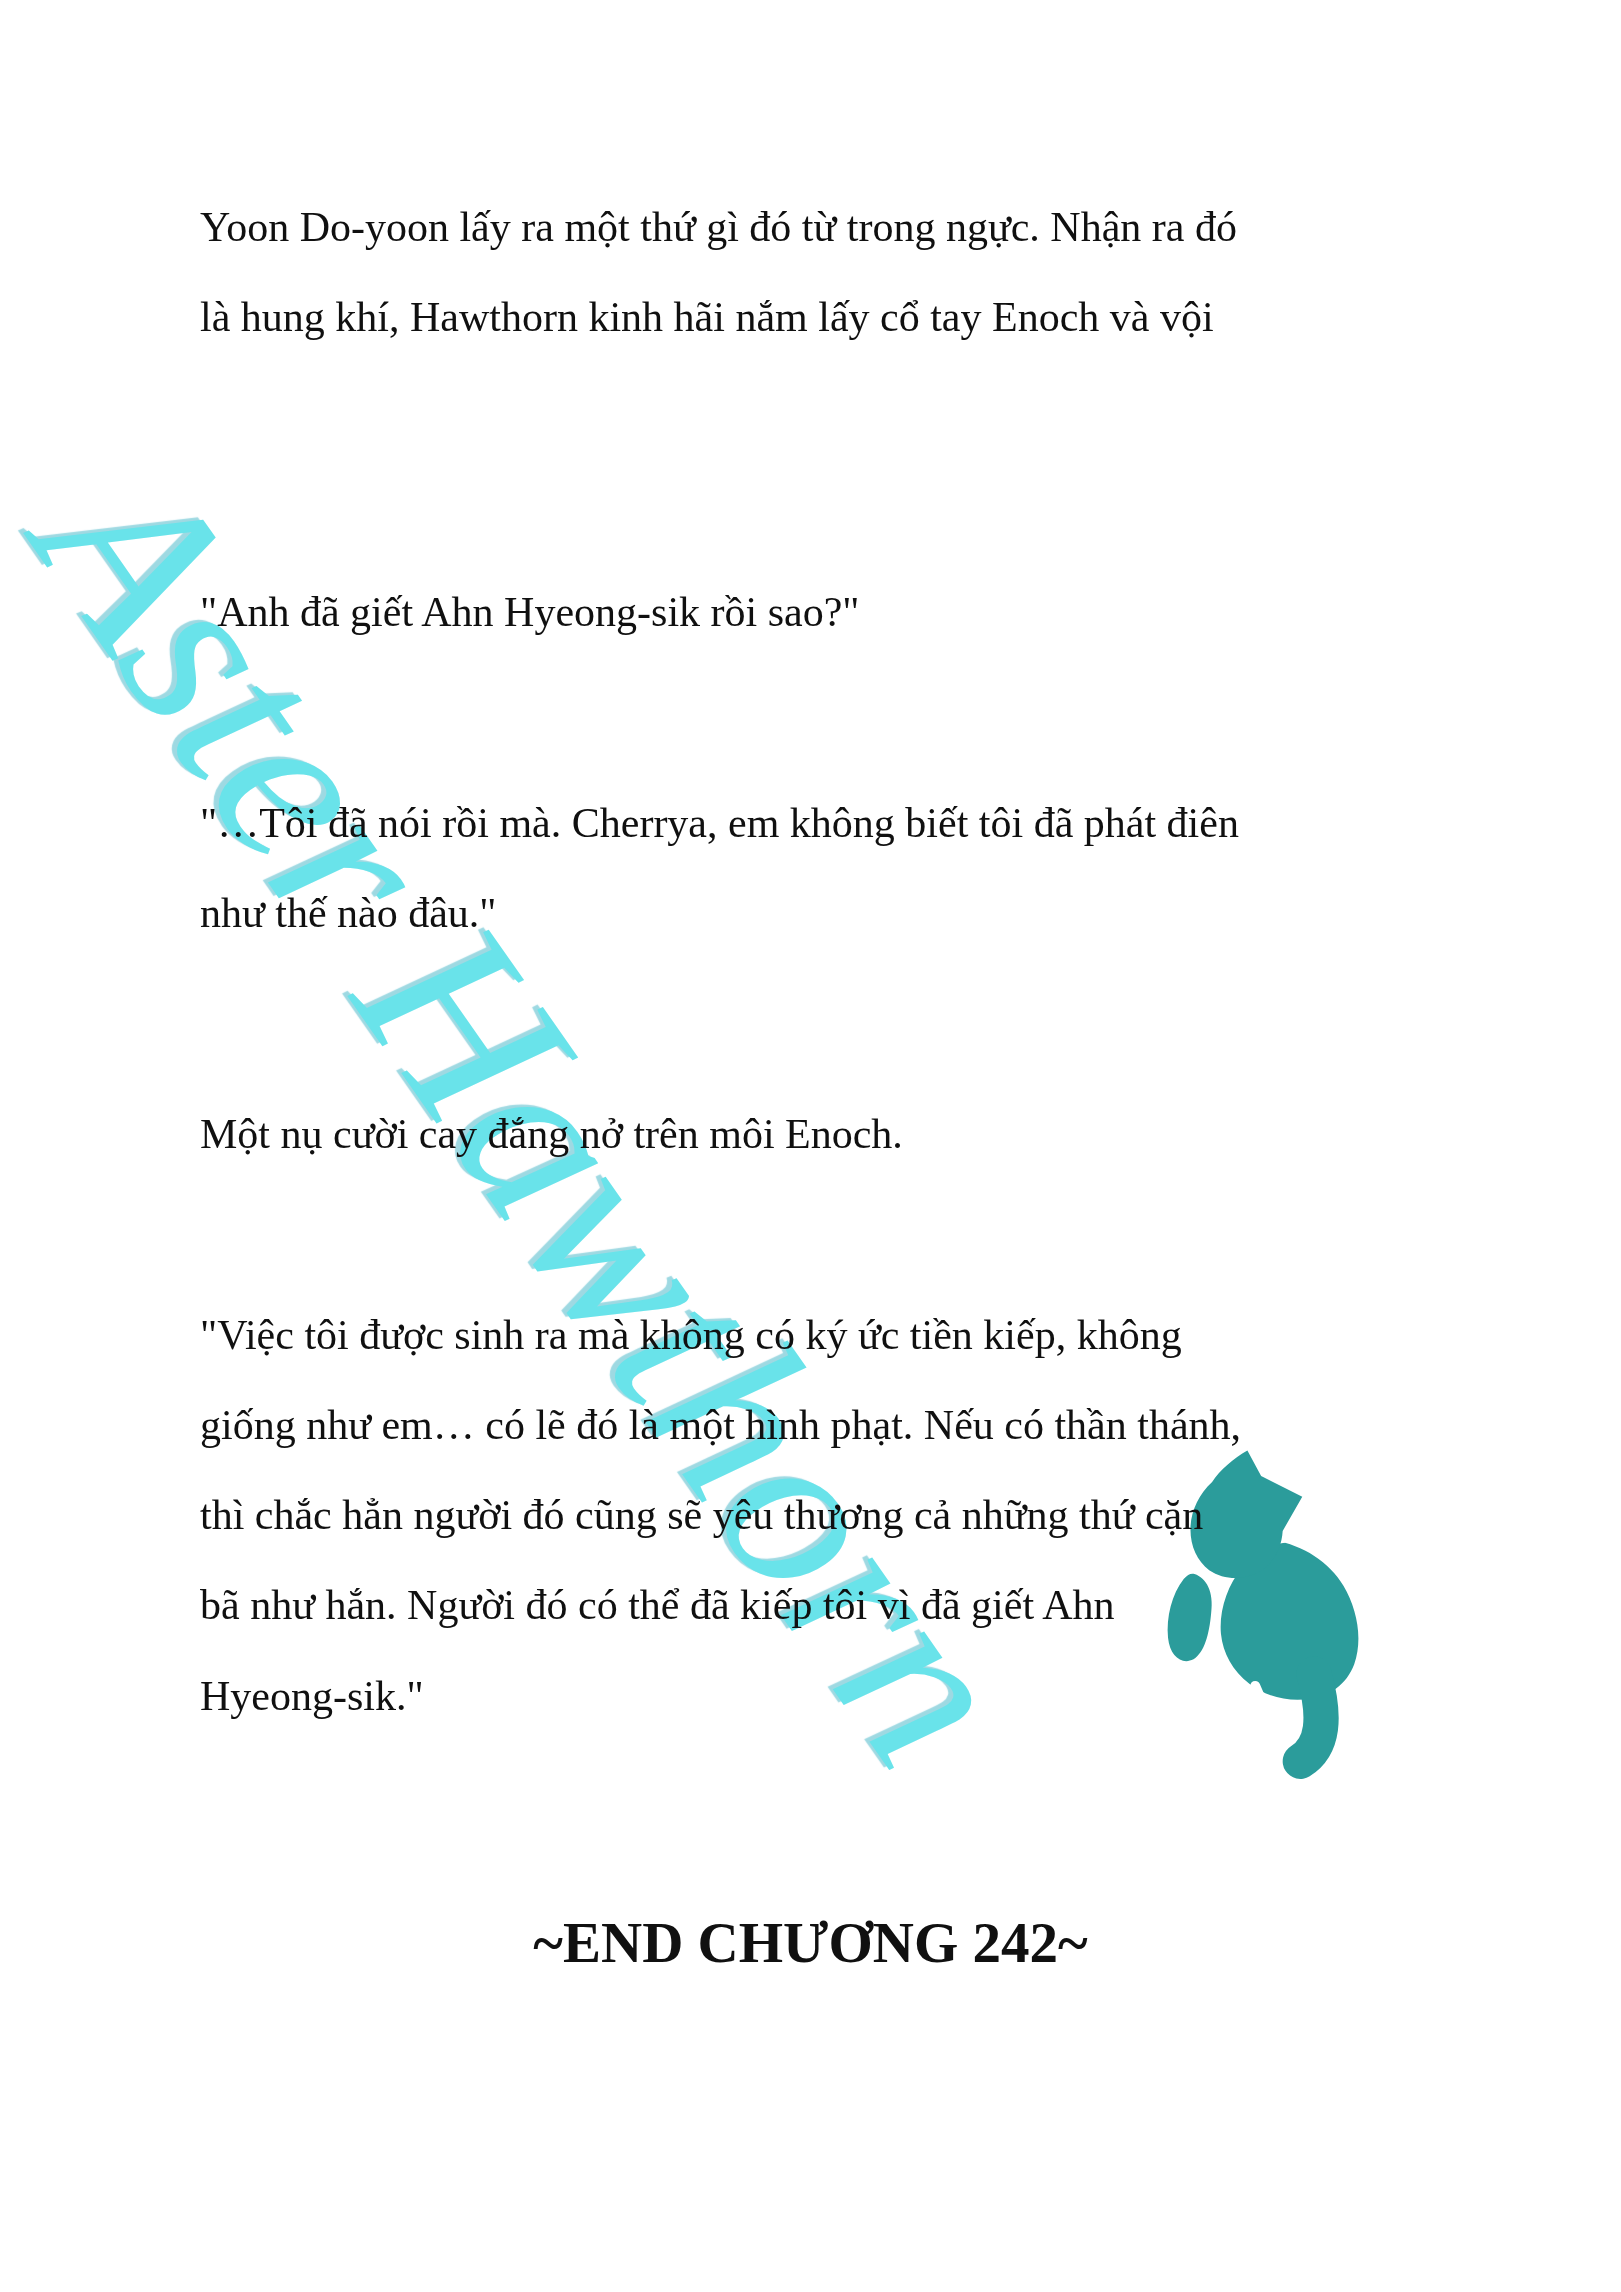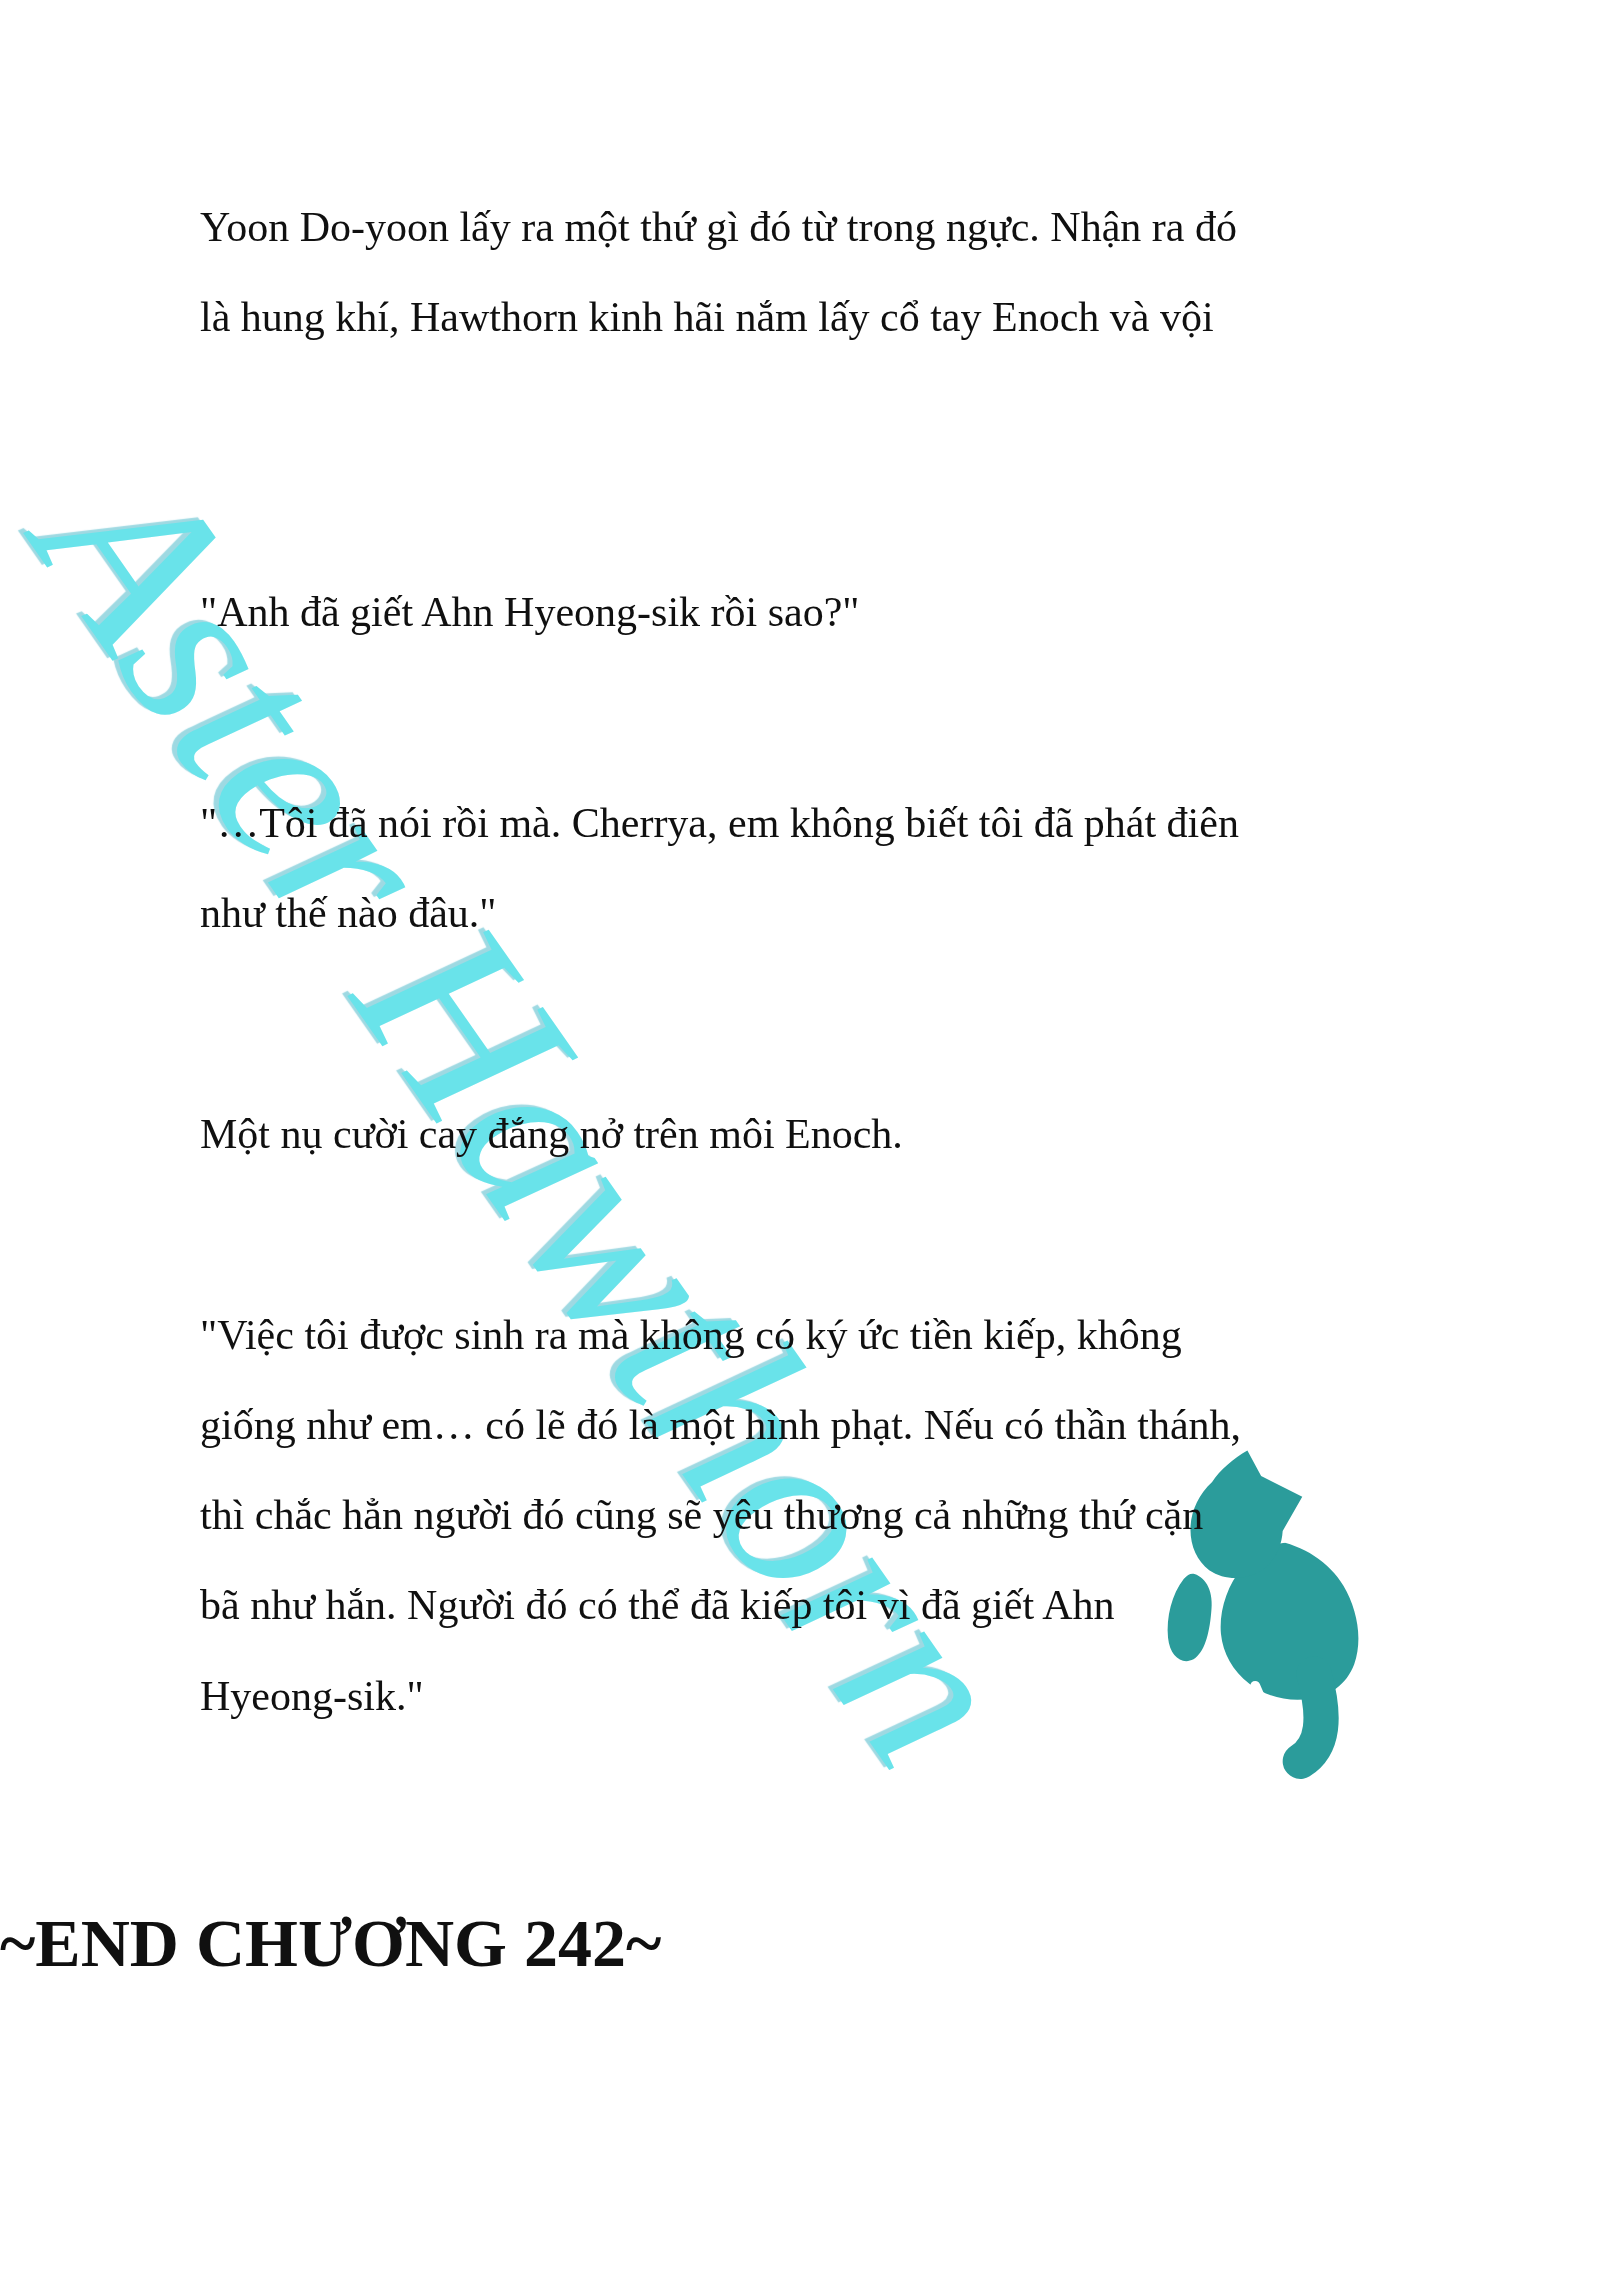--- a/index.html
+++ b/index.html
@@ -47,22 +47,22 @@
     font-size: 42px;
     line-height: 90px;
     color: #101010;
     white-space: nowrap;
     z-index: 3;
   }
   .endline {
     position: absolute;
     left: 0;
     width: 1621px;
-    text-align: left;
-    font-size: 68px;
+    text-align: center;
+    font-size: 57px;
     font-weight: bold;
     line-height: 90px;
     color: #101010;
     white-space: nowrap;
     z-index: 3;
   }
 </style>
 </head>
 <body>
 

